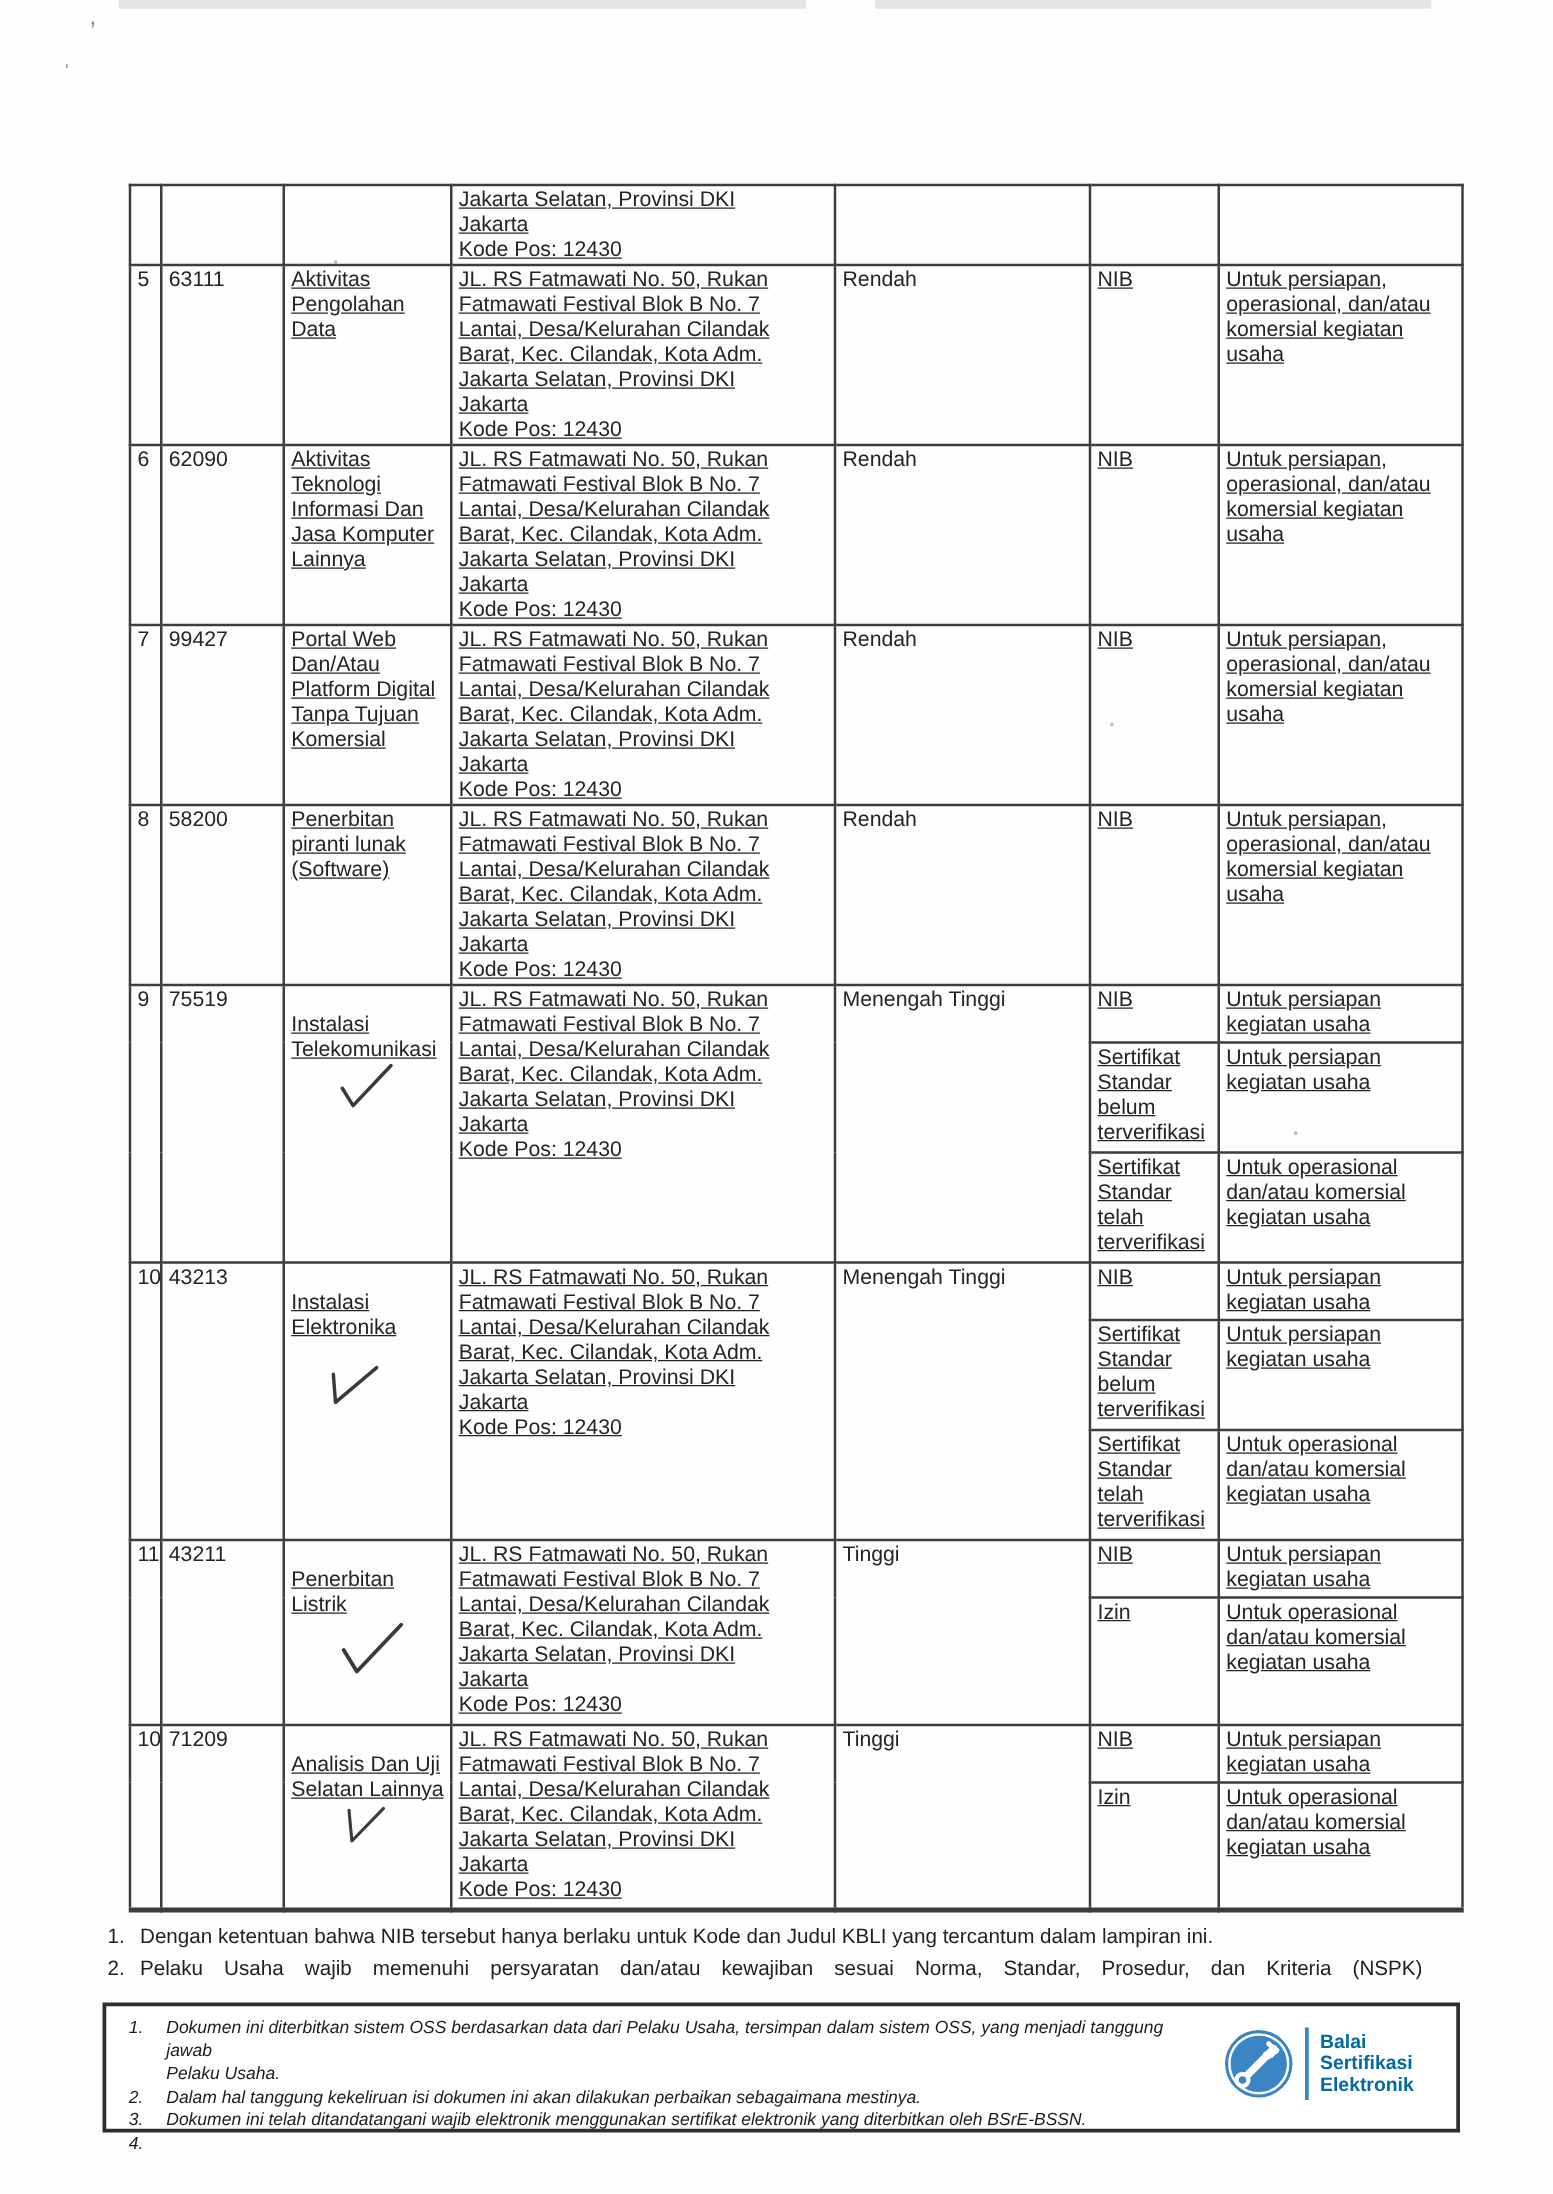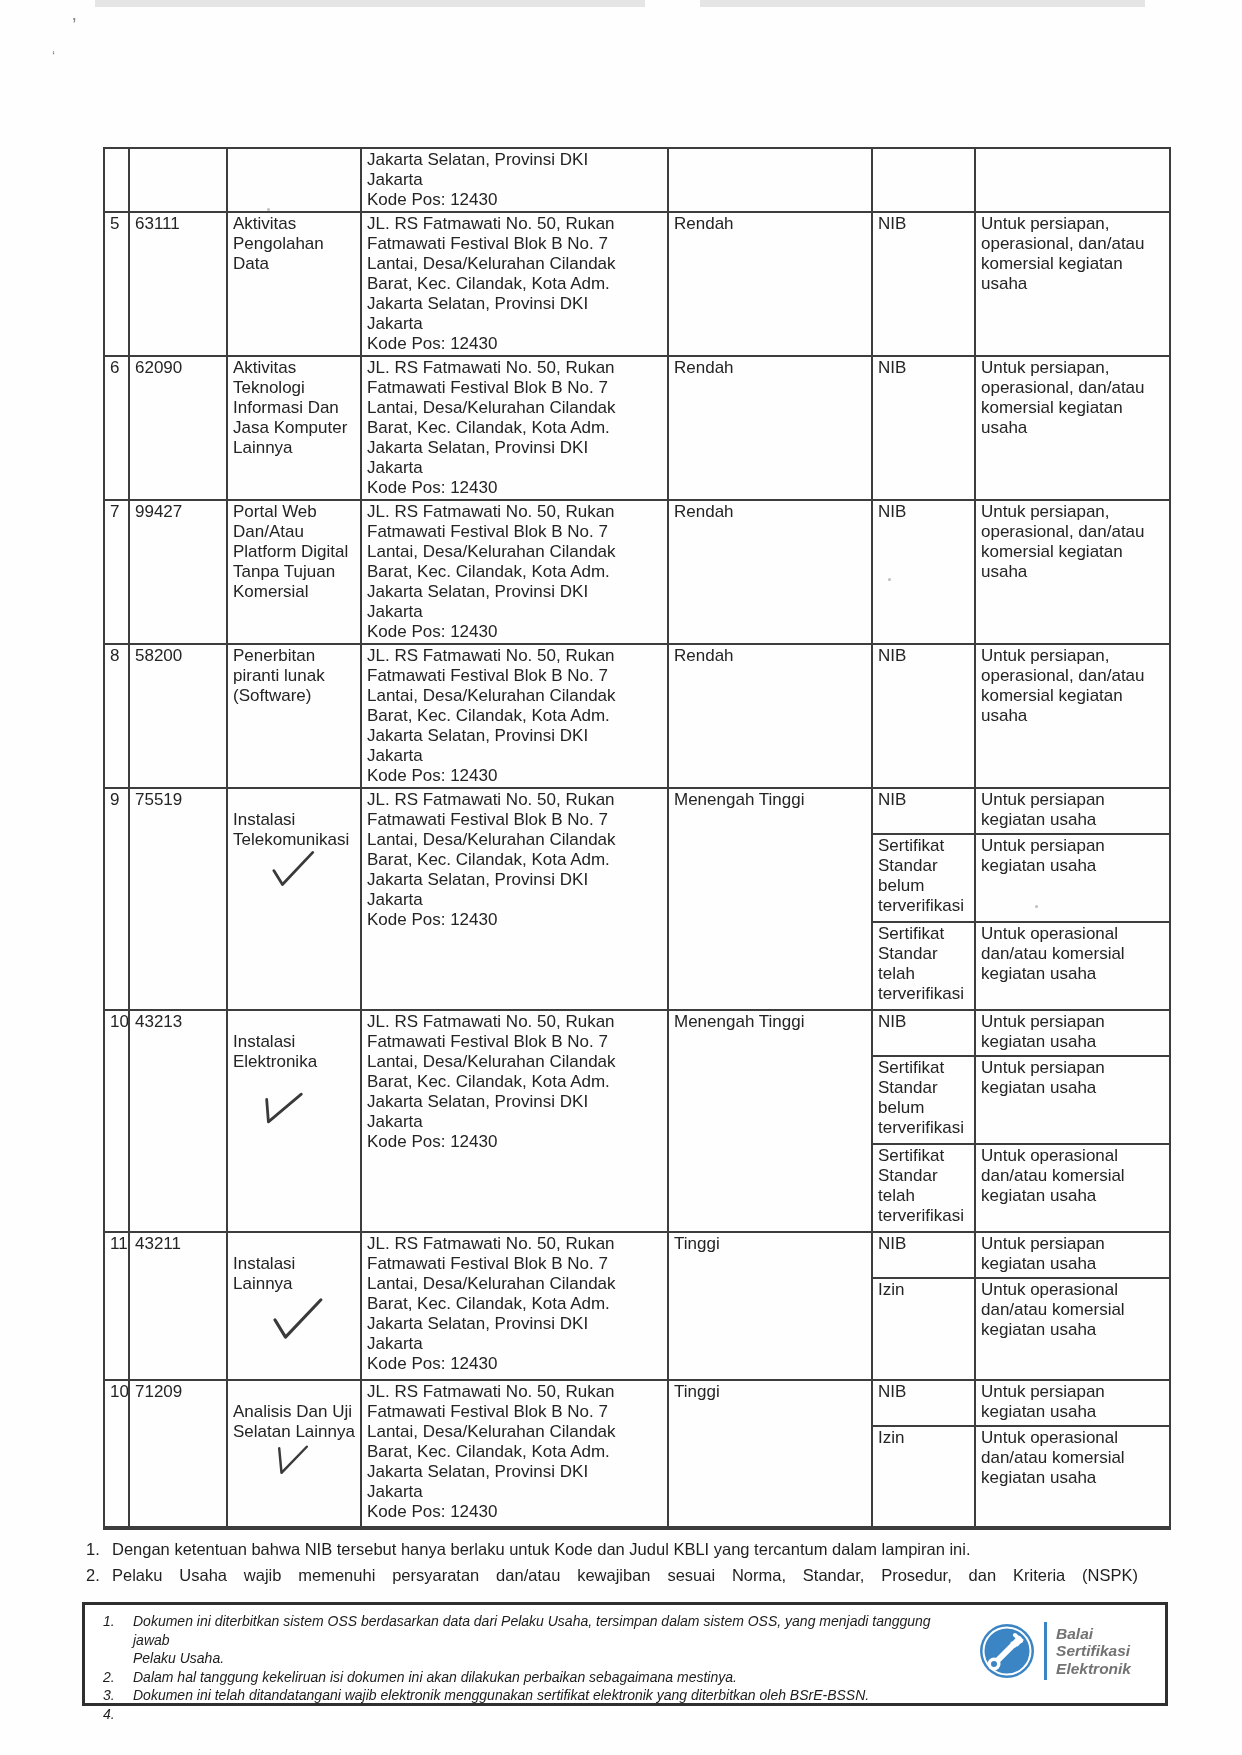--- a/index.html
+++ b/index.html
@@ -11,21 +11,21 @@
   .sb2{left:700px;width:445px;}
   .artifact{position:absolute;color:#555;font-size:20px;opacity:.7;}
   .a1{left:72px;top:14px;}
   .a2{left:52px;top:48px;font-size:14px;}
   .speckle{position:absolute;width:3px;height:3px;border-radius:50%;background:#8a8a8a;opacity:.55;}
   
   table.kbli{position:absolute;left:103px;top:147px;width:1066px;border-collapse:collapse;table-layout:fixed;
              font-size:17px;line-height:20px;}
   table.kbli td{border:2px solid #3d3d3d;vertical-align:top;padding:1px 3px 1px 5px;overflow:hidden;}
   table.kbli{border:2px solid #3d3d3d;border-bottom-width:4px;}
-  .pre{white-space:pre-line;}
+  .pre{white-space:pre-line;text-decoration:underline;}
   .rel{position:relative;}
   col.c1{width:25px;}col.c2{width:98px;}col.c3{width:134px;}col.c4{width:307px;}
   col.c5{width:204px;}col.c6{width:103px;}col.c7{width:195px;}
   tr.r-part{height:62px;}
   tr.r-std{height:144px;}
   tr.r-sub1{height:46px;}
   tr.r-sub2{height:88px;}
   tr.r-sub2b{height:102px;}
   tr.r-sub3{height:88px;}
   td.c-no{padding-left:2px;padding-right:1px;}
@@ -43,21 +43,21 @@
   
   #noticebox{position:absolute;left:82px;top:1602px;width:1080px;height:98px;border:3px solid #2f2f2f;
              background:#fff;}
   #notes{position:absolute;left:18px;top:7px;width:860px;font-style:italic;font-size:14px;line-height:18.5px;color:#1c1c1c;}
   .note{display:flex;}
   .note .num{width:30px;flex:0 0 30px;}
   .note .txt{white-space:pre-line;}
   
   #logo{position:absolute;right:34px;top:17px;display:flex;align-items:center;gap:9px;}
   #logo .sep{width:3px;height:58px;background:#3b85c4;}
-  #logo .brand{font-weight:bold;color:#737373;font-size:15.5px;line-height:17.5px;font-style:italic;}
+  #logo .brand{font-weight:bold;color:#0369a1;font-size:15.5px;line-height:17.5px;}
 </style>
 </head>
 <body>
 <div id="page">
 
 <div class="scanband sb1"></div>
 <div class="scanband sb2"></div>
 <div class="artifact a1">’</div>
 <div class="artifact a2">‘</div>
 <div class="speckle" style="left:267px;top:208px;"></div>
@@ -253,21 +253,21 @@
 terverifikasi</td>
       <td class="pre">Untuk operasional
 dan/atau komersial
 kegiatan usaha</td>
     </tr>
 
     <tr class="r-sub1">
       <td class="c-no" rowspan="2">11</td>
       <td rowspan="2">43211</td>
       <td rowspan="2" class="pre rel">
-        <span>Instalasi Lainnya</span>
+        <span>Penerbitan Listrik</span>
         <svg class="check chk-r11" viewBox="0 0 60 48">
               <path d="M7 26 L18 44 L55 5"></path>
             </svg>
       </td>
       <td rowspan="2" class="pre">JL. RS Fatmawati No. 50, Rukan
 Fatmawati Festival Blok B No. 7
 Lantai, Desa/Kelurahan Cilandak
 Barat, Kec. Cilandak, Kota Adm.
 Jakarta Selatan, Provinsi DKI
 Jakarta

